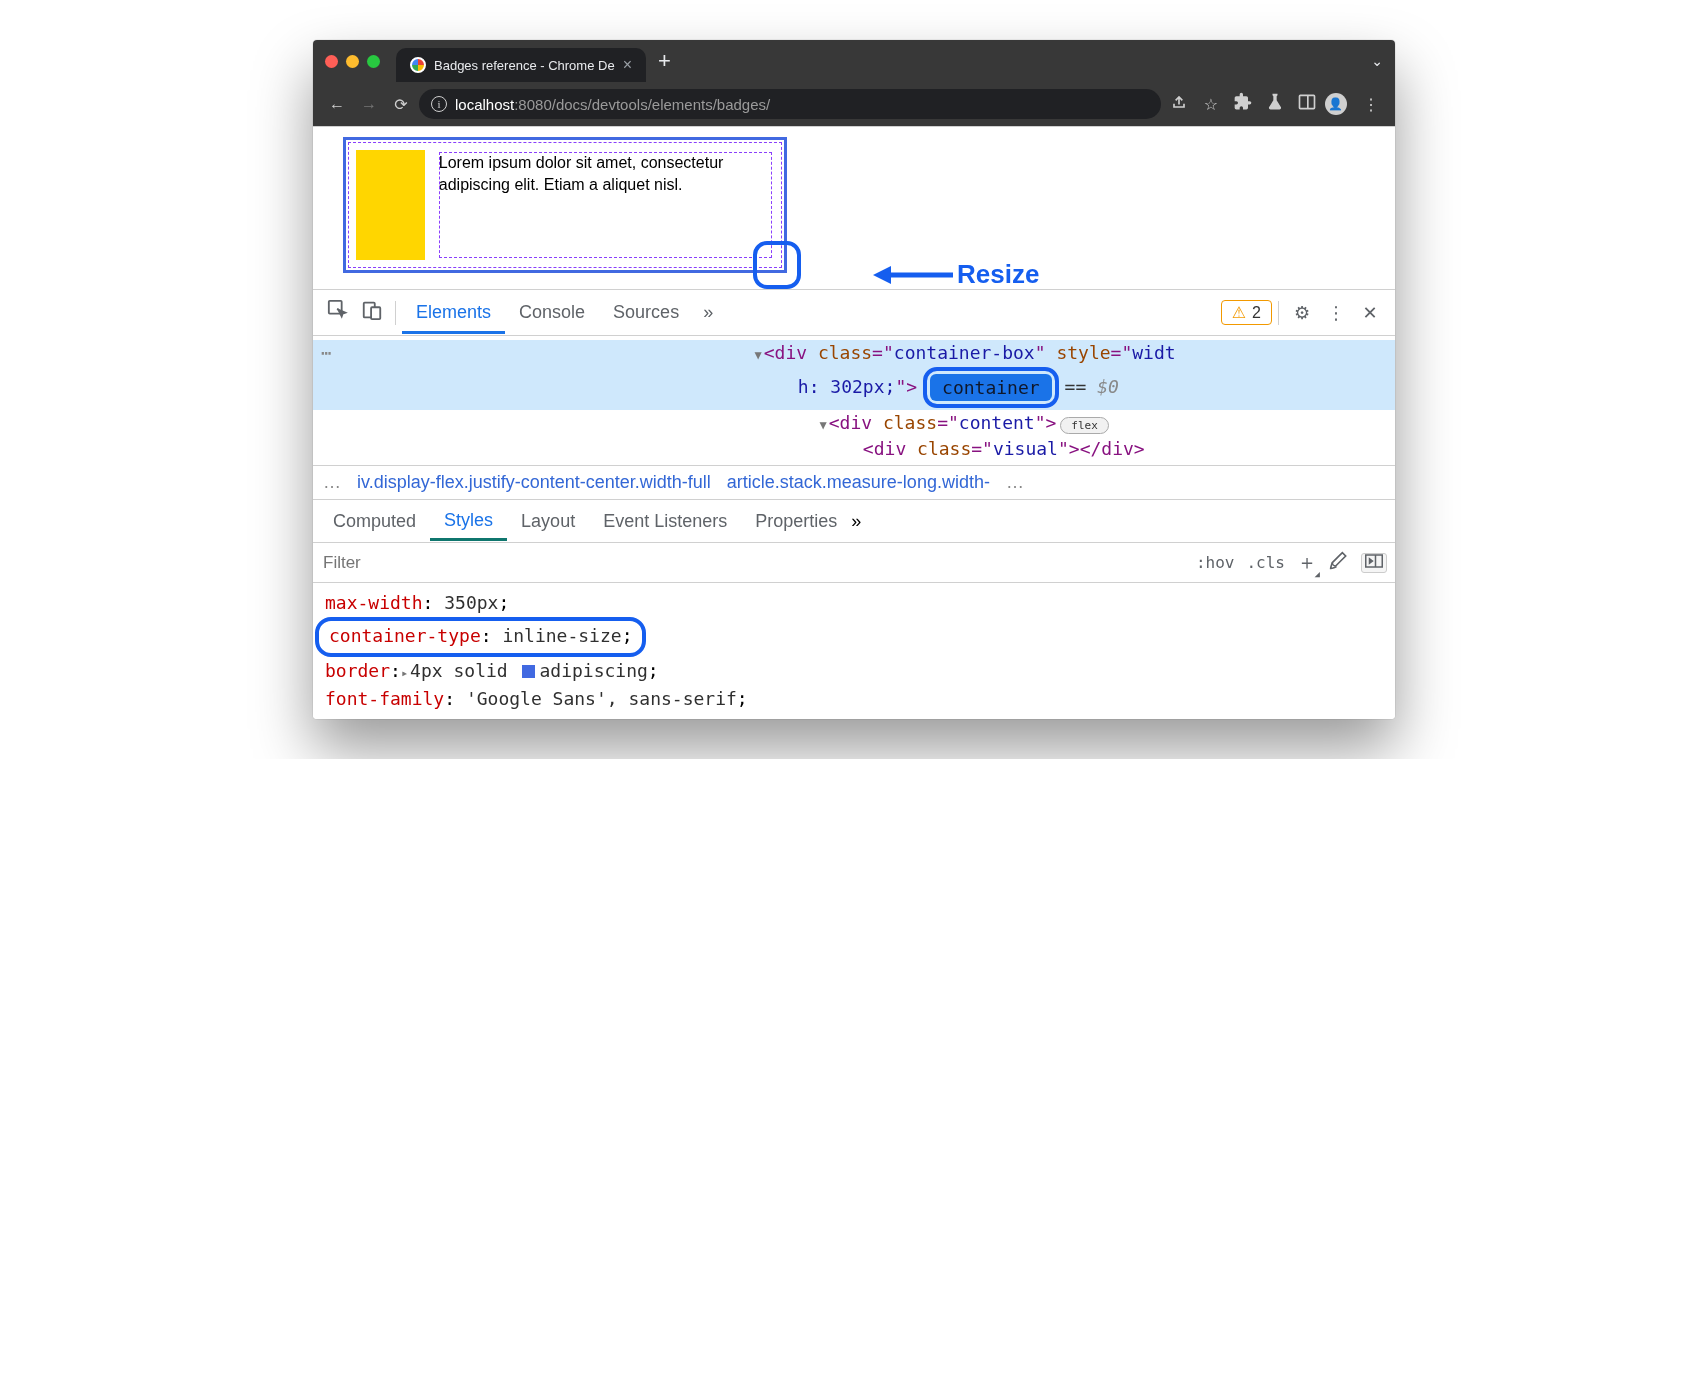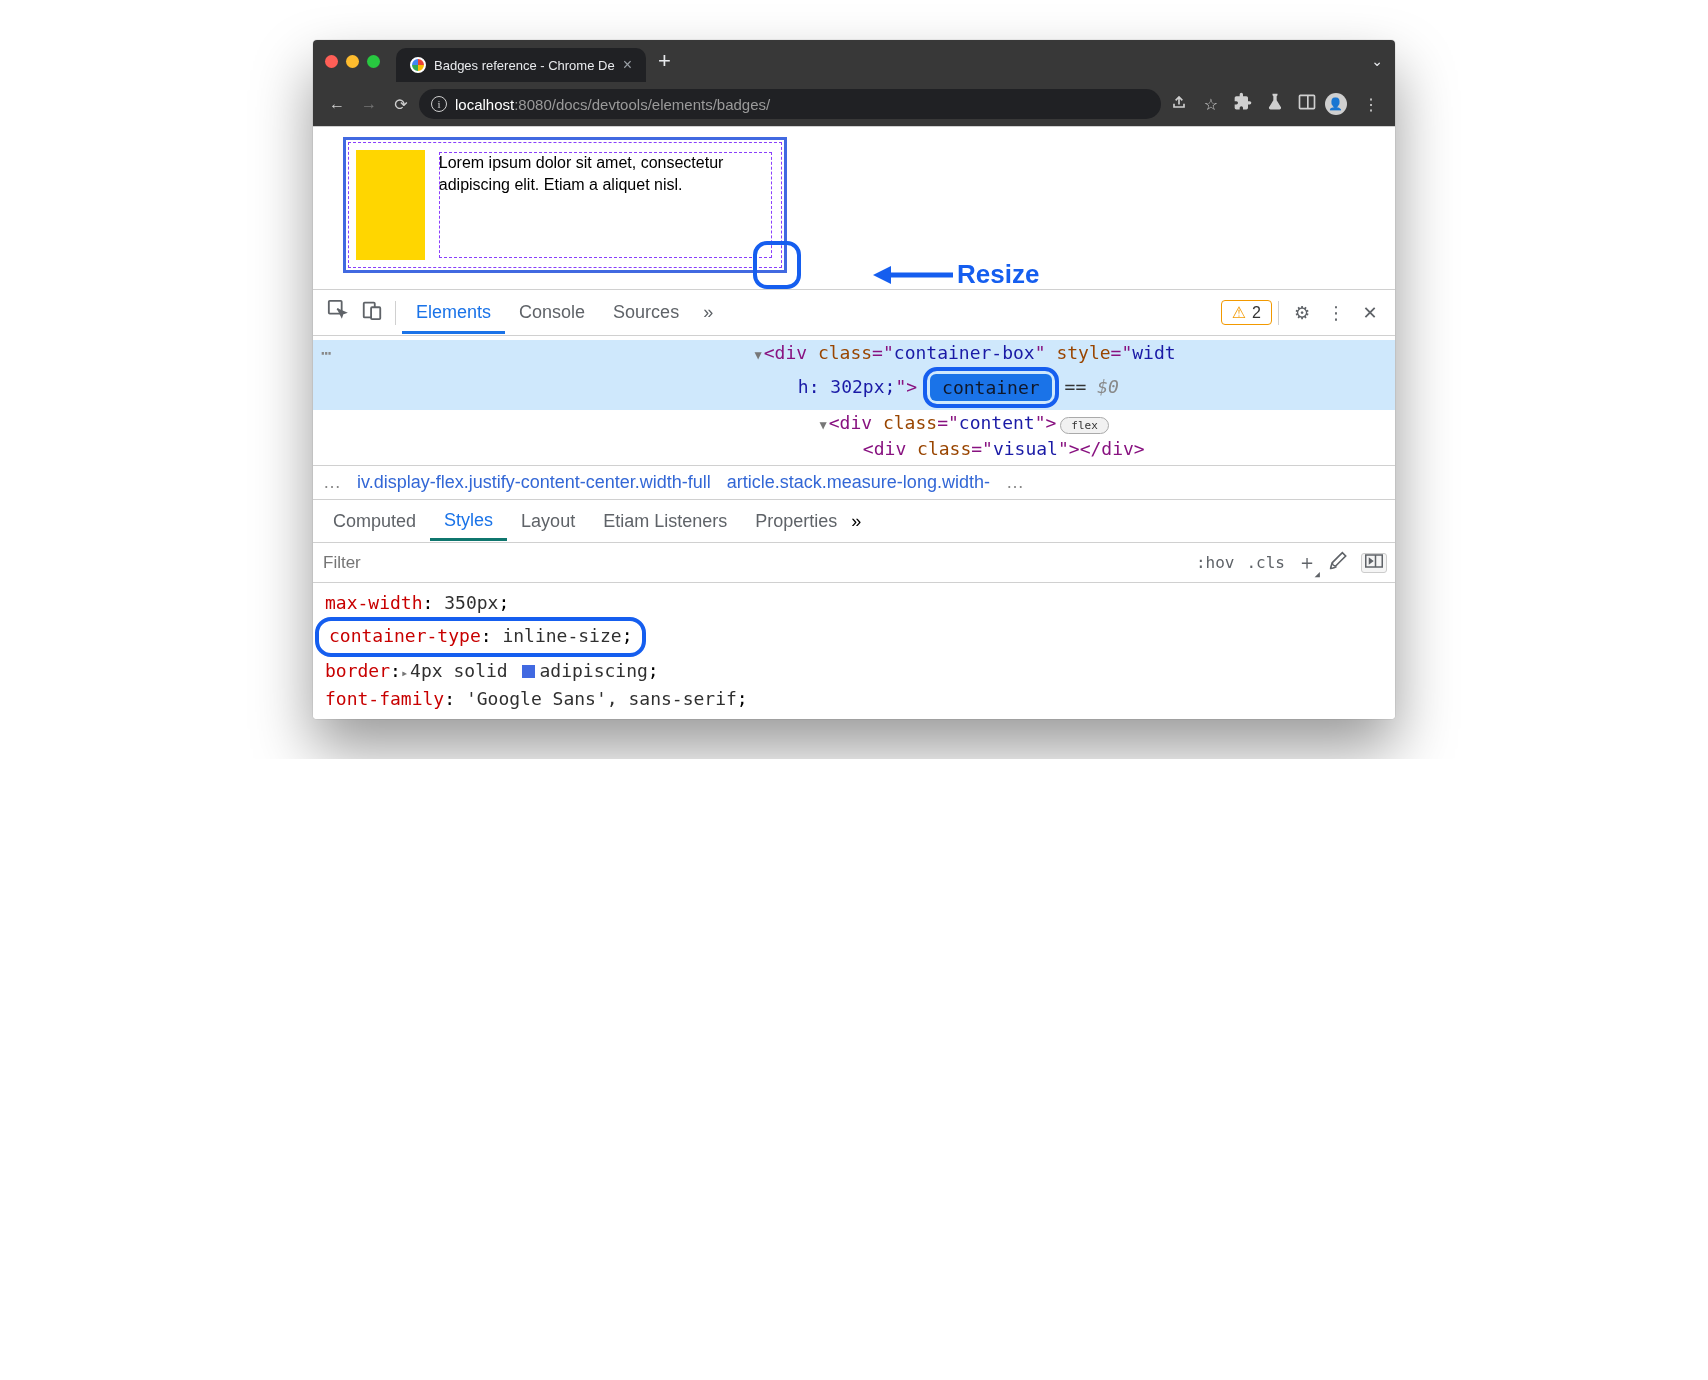--- a/index.html
+++ b/index.html
@@ -326,21 +326,21 @@
       <span class="ell">…</span>
       <span class="sel">iv.display-flex.justify-content-center.width-full</span>
       <span class="sel">article.stack.measure-long.width-</span>
       <span class="ell">…</span>
     </div>
 
     <div class="subtabs">
       <span class="tabitem">Computed</span>
       <span class="tabitem active">Styles</span>
       <span class="tabitem">Layout</span>
-      <span class="tabitem">Etiam Listeners</span>
+      <span class="tabitem">Event Listeners</span>
       <span class="tabitem">Properties</span>
       <span class="more">»</span>
     </div>
 
     <div class="filterrow">
       <input placeholder="Filter" style="">
       <span class="mono">:hov</span>
       <span class="mono">.cls</span>
       <span class="mono" style="font-size:20px;position:relative">＋<span style="position:absolute;right:-3px;bottom:-3px;font-size:9px">◢</span></span>
       <span>

